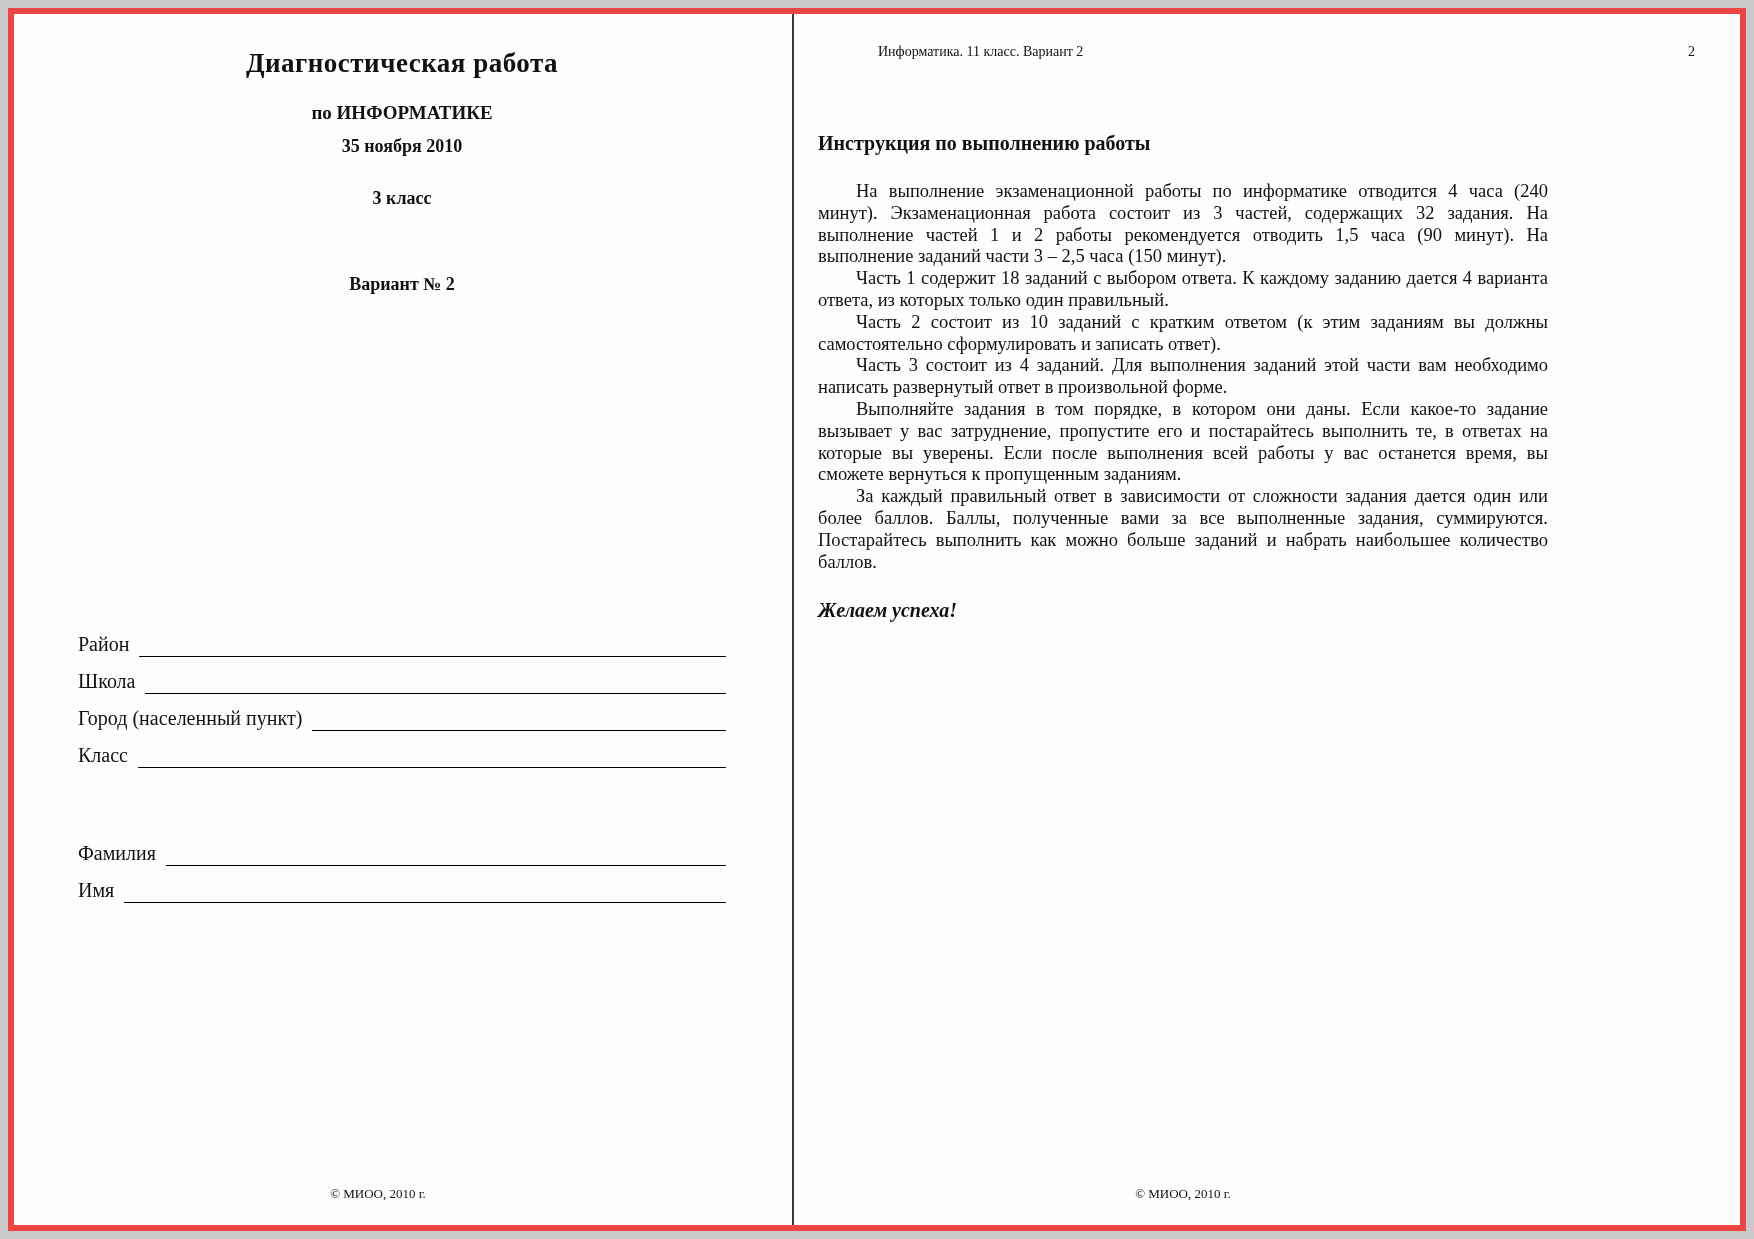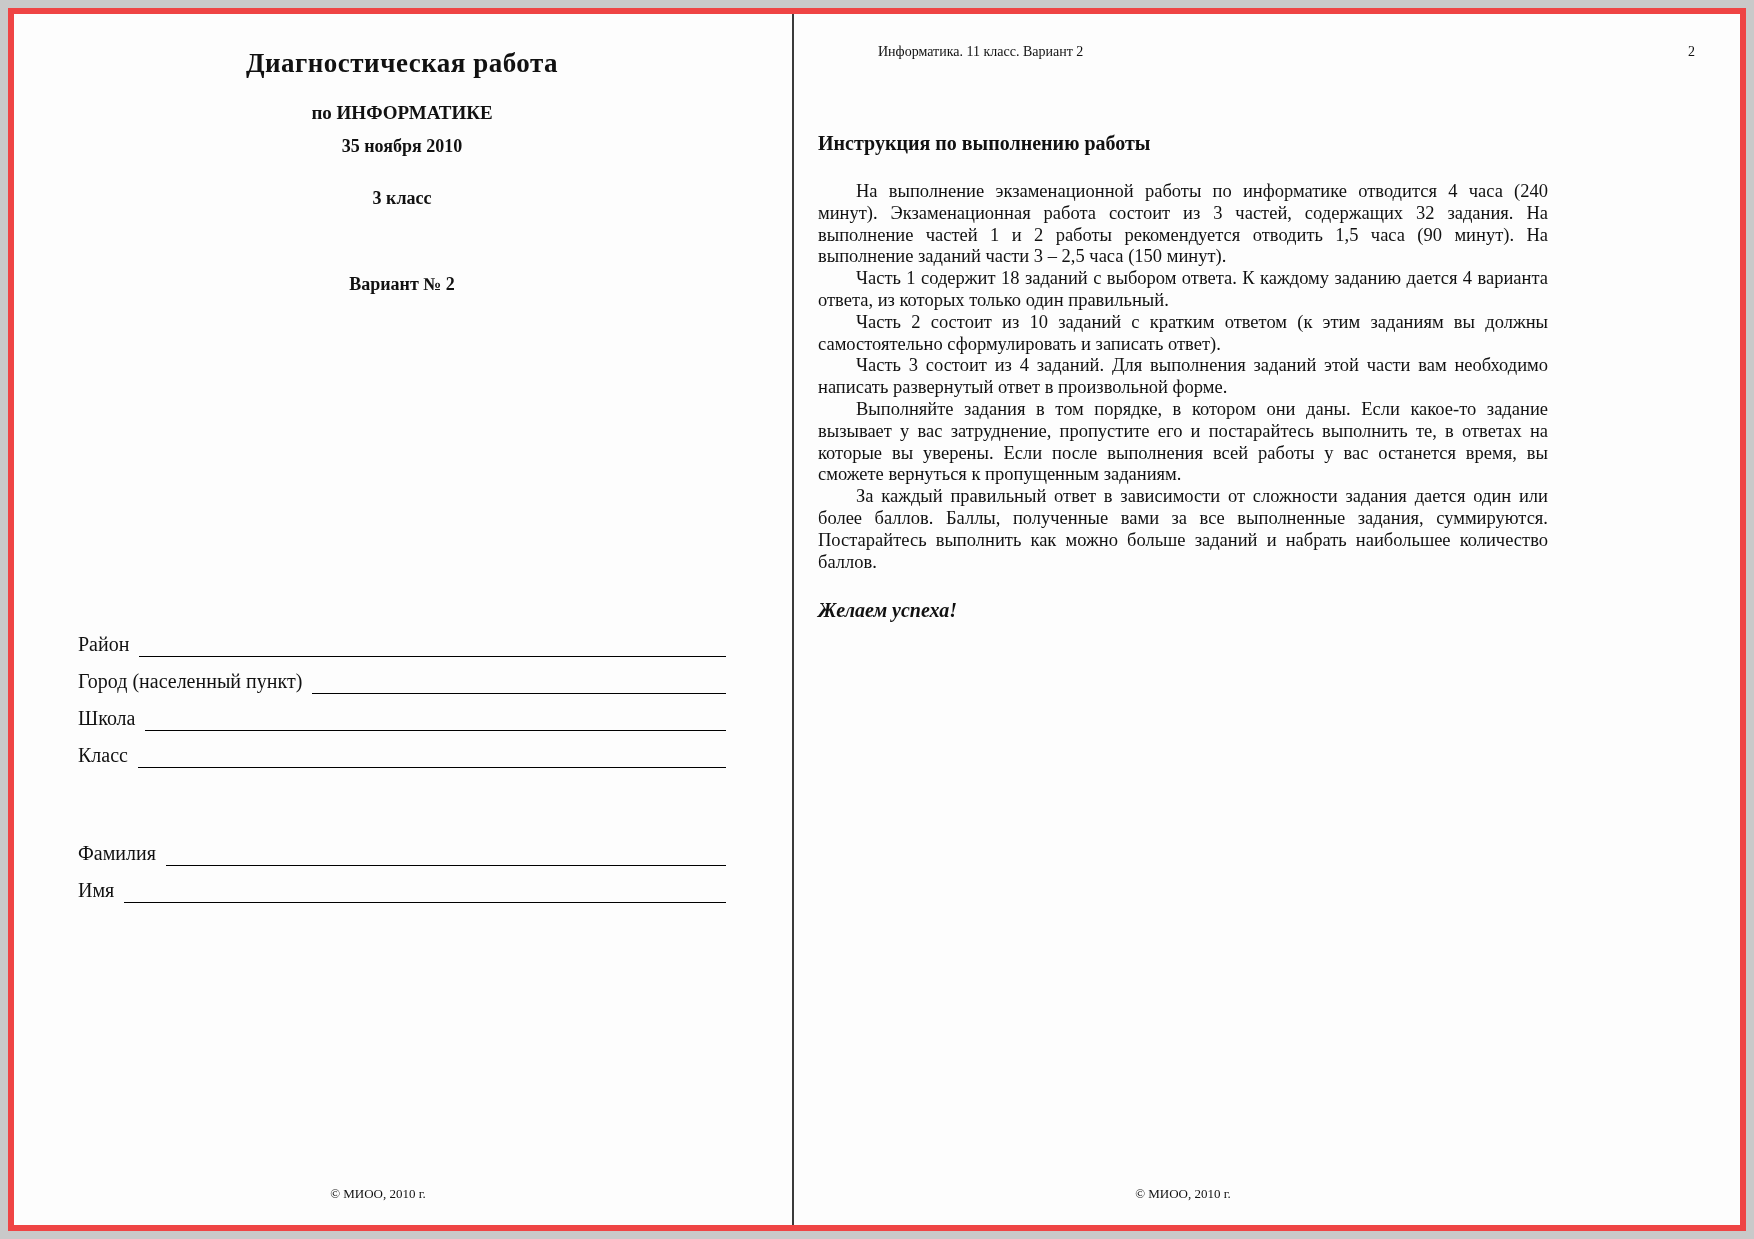--- a/index.html
+++ b/index.html
@@ -49,25 +49,25 @@
       <div class="lp-block lp-date">35 ноября 2010</div>
       <div class="lp-block lp-grade">3 класс</div>
       <div class="lp-block lp-variant">Вариант № 2</div>
 
       <div class="fields fields-g1">
         <div class="field-row">
           <span class="field-label">Район</span>
           <span class="field-line"></span>
         </div>
         <div class="field-row">
-          <span class="field-label">Город (населенный пункт)</span>
+          <span class="field-label">Школа</span>
           <span class="field-line"></span>
         </div>
         <div class="field-row">
-          <span class="field-label">Школа</span>
+          <span class="field-label">Город (населенный пункт)</span>
           <span class="field-line"></span>
         </div>
         <div class="field-row">
           <span class="field-label">Класс</span>
           <span class="field-line"></span>
         </div>
       </div>
 
       <div class="fields fields-g2">
         <div class="field-row">

